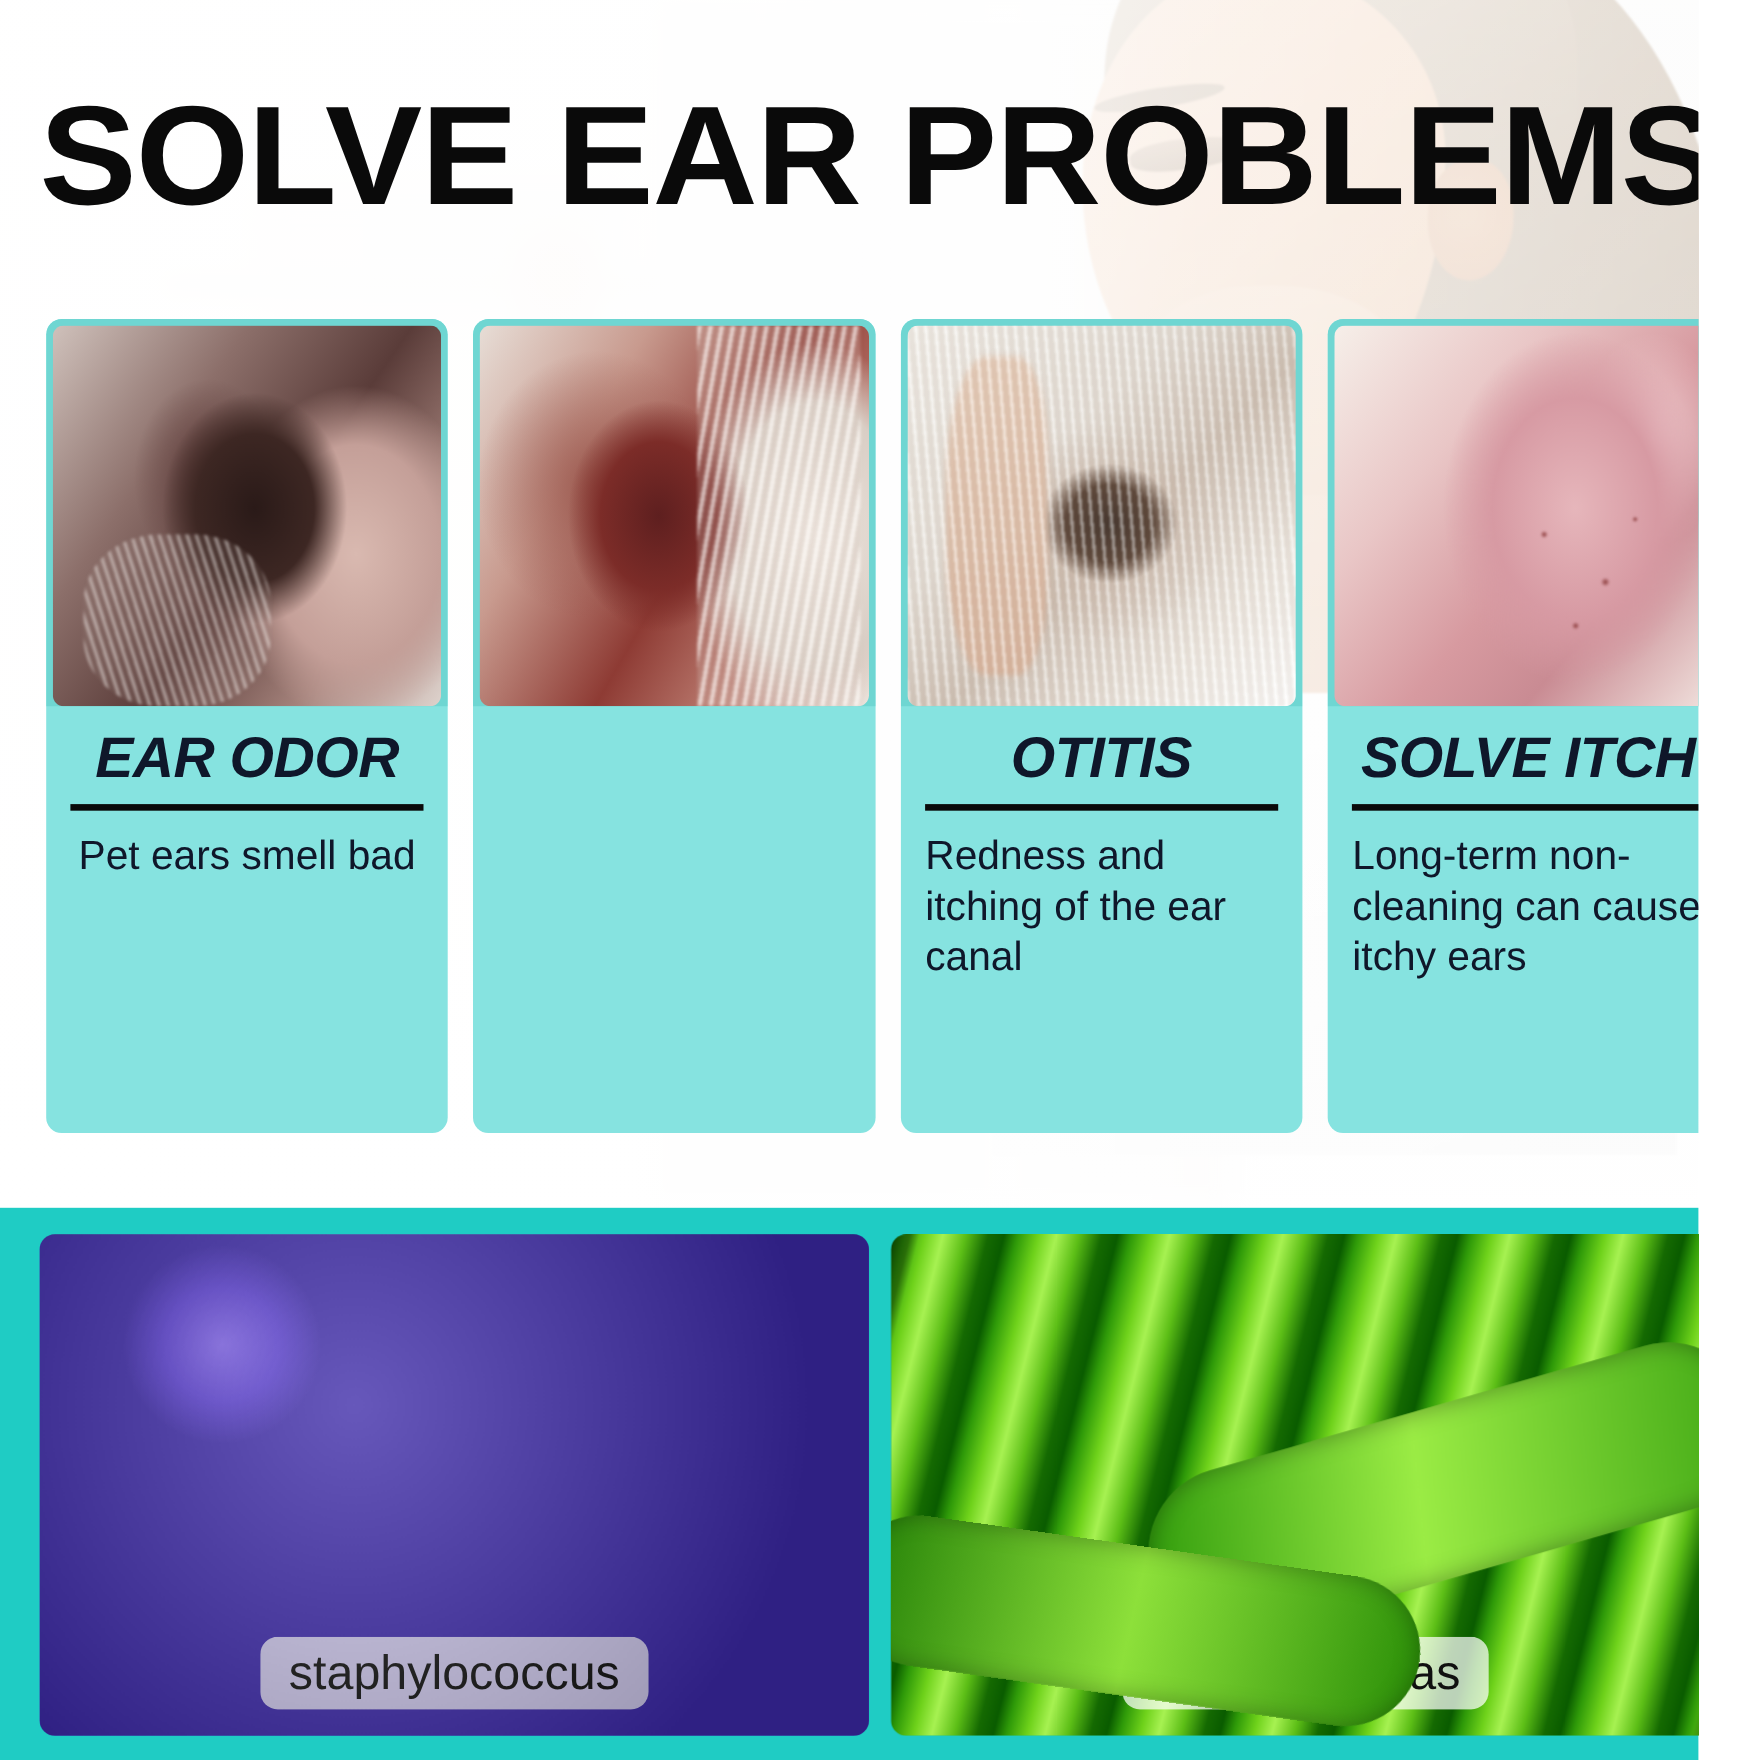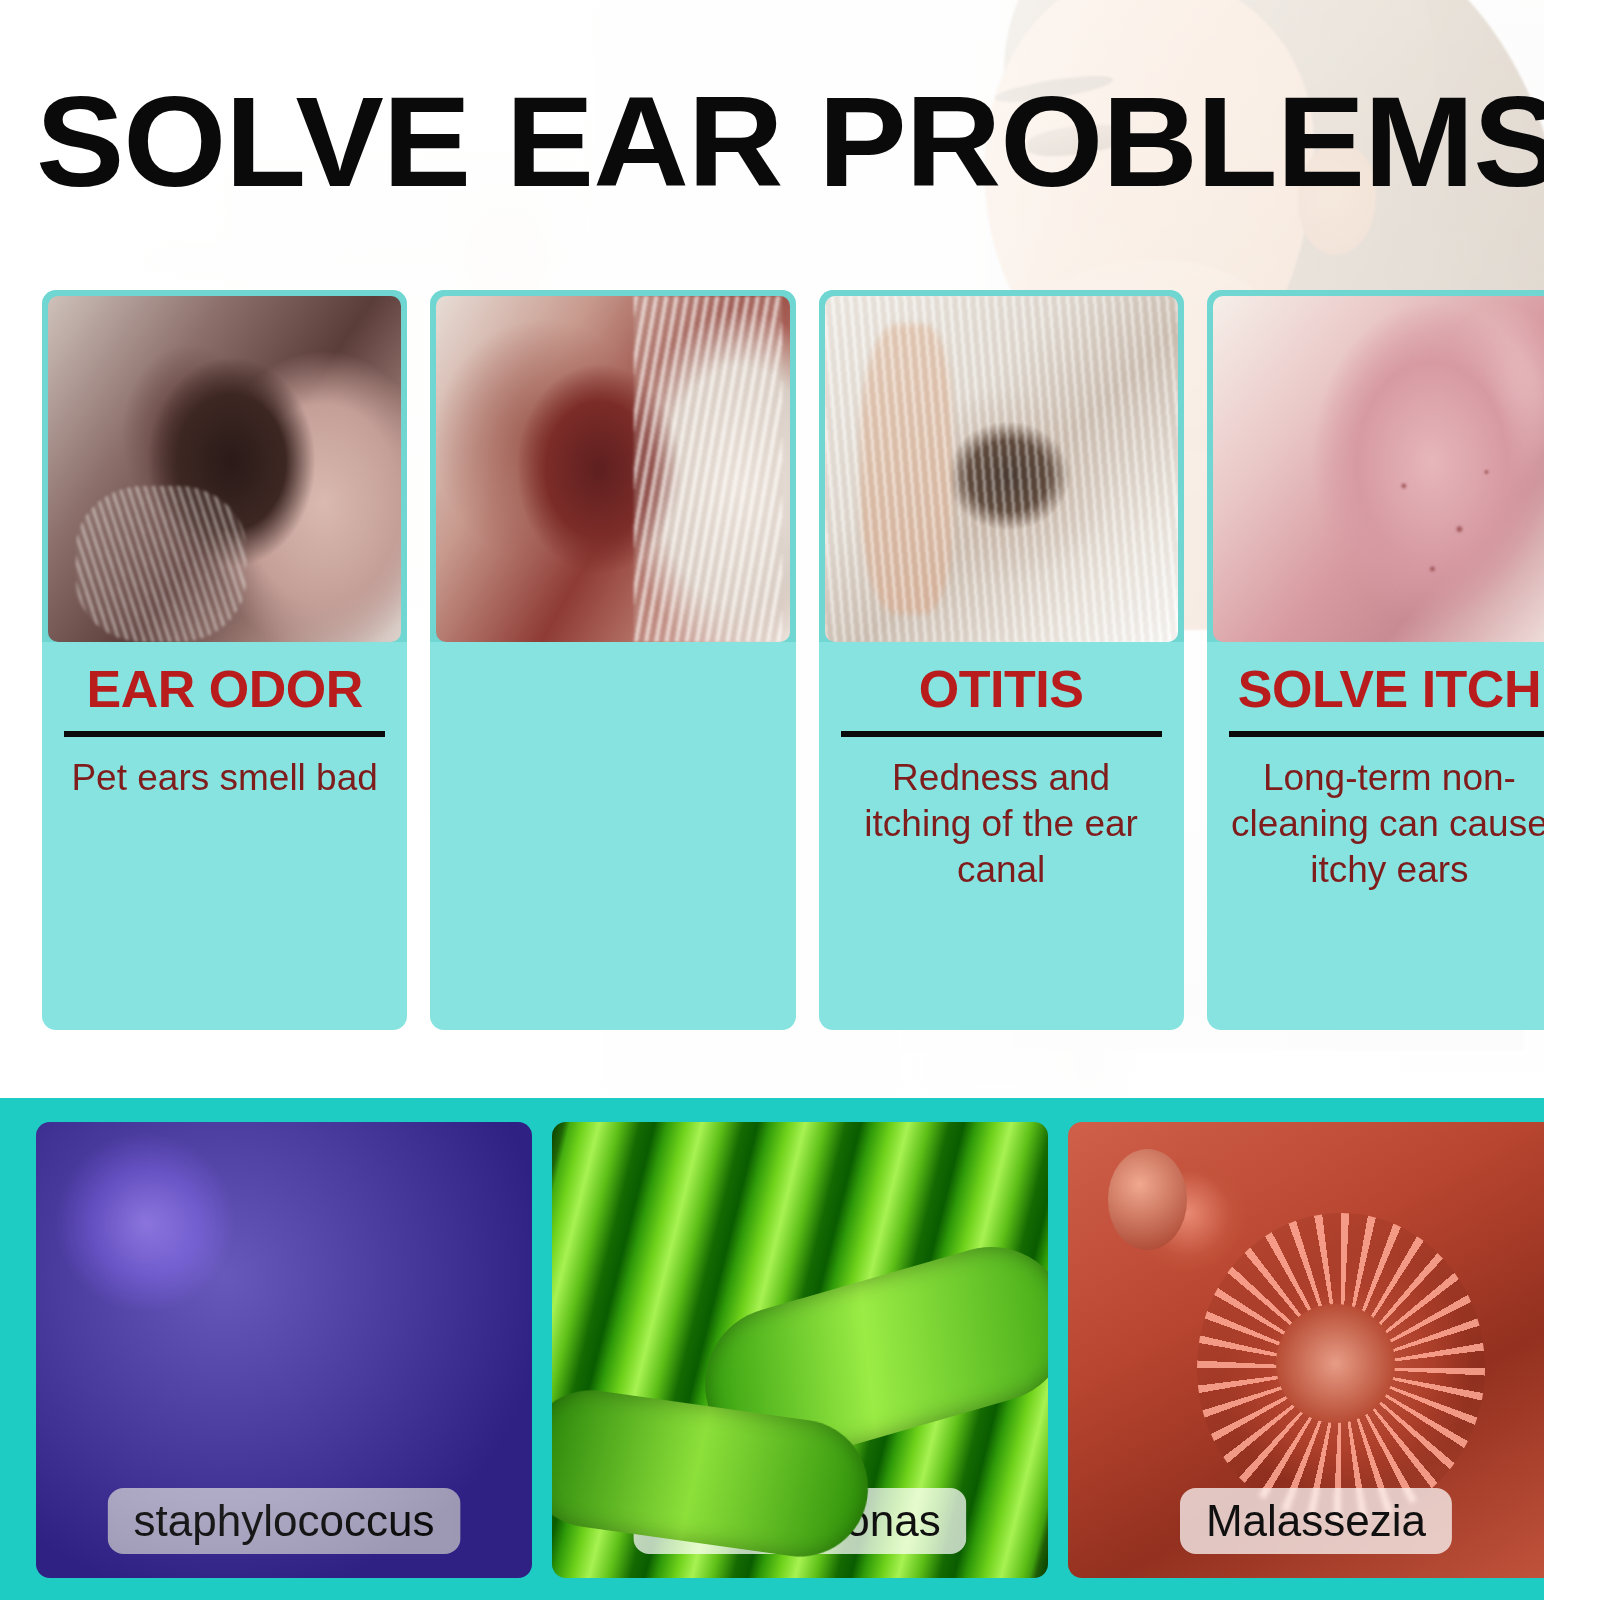--- a/index.html
+++ b/index.html
@@ -148,30 +148,31 @@
     overflow:hidden;
     position:relative;
     filter:blur(.4px);
   }
   .card-body{
     flex:1 1 auto;
     padding:14px 12px 0 12px;
     display:flex; flex-direction:column; align-items:center;
   }
   .card-title{
-    font-size:52px; font-weight:bold; color:#b91c1c;
+    font-size:52px; font-weight:bold; color:#0f172a;
     letter-spacing:-.5px; white-space:nowrap;
     line-height:1.06;
     margin-top:6px;
+    font-style:italic;
   }
   .card-rule{
     width:94%; height:6px; background:#0a0a0a; margin:14px 0 18px 0;
   }
   .card-desc{
-    font-size:37px; line-height:1.24; color:#7f1d1d; text-align:center;
+    font-size:37px; line-height:1.24; color:#0f172a; 
     max-width:320px;
   }
 
   
   .ph1{
     background:
       radial-gradient(ellipse 120px 150px at 52% 48%, #2a1a18 0%, #3d2723 45%, rgba(61,39,35,0) 70%),
       radial-gradient(ellipse 90px 120px at 40% 40%, #5b3a38 0%, rgba(91,58,56,0) 75%),
       radial-gradient(ellipse 140px 180px at 78% 60%, #d9b9b0 0%, #c49f98 55%, rgba(196,159,152,0) 85%),
       linear-gradient(125deg,#cfc1bb 0%, #8c6f6a 30%, #5a3c39 55%, #a5837c 78%, #ded3cd 100%);
@@ -387,21 +388,17 @@
     <div class="band-row">
 
       <div class="microbe m1">
         <div class="microbe-label">staphylococcus</div>
       </div>
 
       <div class="microbe m2">
         <div class="microbe-label">Pseudomonas</div>
       </div>
 
-      <div class="microbe m3">
-        <div class="m3-bud"></div>
-        <div class="microbe-label">Malassezia</div>
-      </div>
 
     </div>
   </div>
 
 </div>
 
 </body></html>

